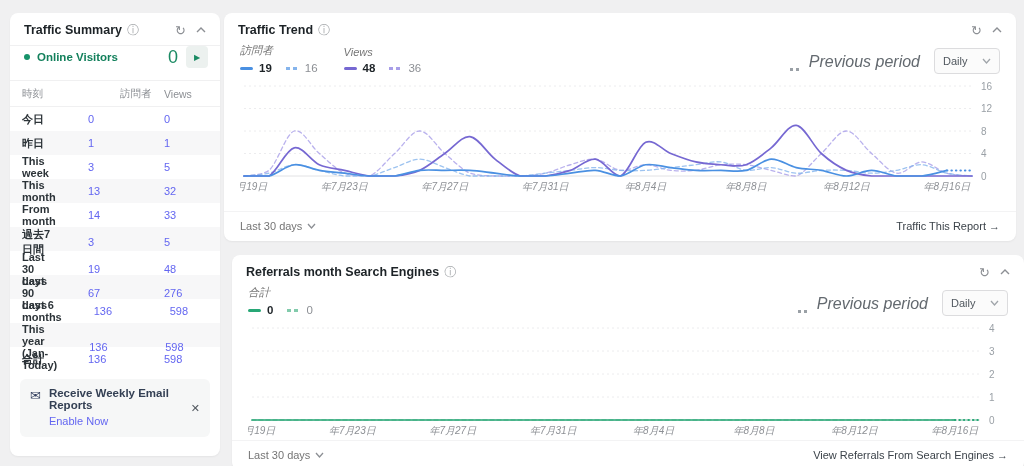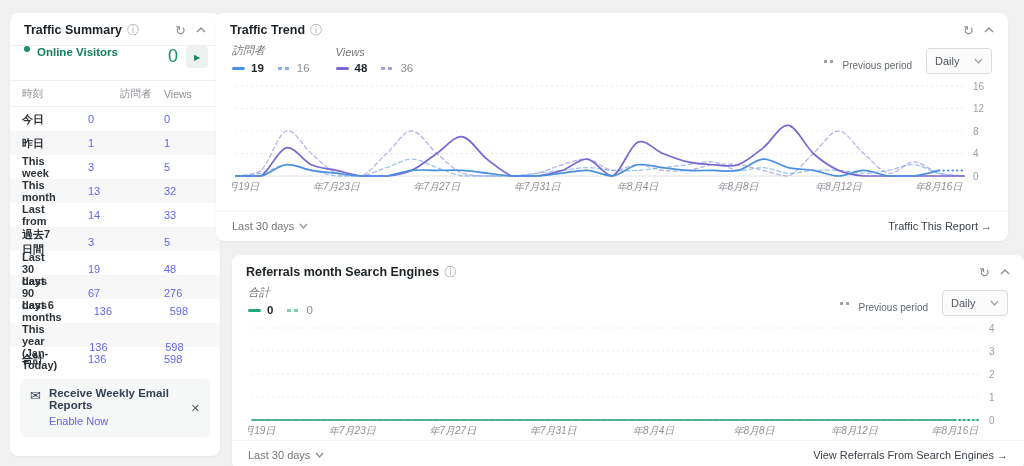--- a/index.html
+++ b/index.html
@@ -2,33 +2,33 @@
 <html><head>
 <meta charset="utf-8">
 <style>
   * { margin:0; padding:0; box-sizing:border-box; }
   html,body { width:1024px; height:466px; overflow:hidden; }
   body { font-family:"Liberation Sans", sans-serif; background:#f0f0f1; color:#2c3338; }
   .stage { position:relative; width:936px; height:466px;border-radius:30px; }
 
   .panel { position:absolute; background:#fff; border-radius:8px; box-shadow:0 1px 2px rgba(0,0,0,.05); display:flex; flex-direction:column; }
   #summary-panel { left:10px; top:13px; width:210px; height:443px; }
-  #trend-panel   { left:216px; top:13px; width:792px; height:228px; }
+  #trend-panel   { left:224px; top:13px; width:792px; height:228px; }
   #referrals-panel{ left:232px; top:255px; width:792px; height:215px; }
 
   .panel-head { display:flex; align-items:center; padding:10px 14px 4px 14px; }
   .panel-title { font-size:12.5px; font-weight:bold; color:#1d2327; }
   .info-ic { font-size:12px; color:#a7aaad; margin-left:5px; line-height:1; cursor:help; }
   .head-tools { margin-left:auto; display:flex; align-items:center; gap:10px; }
   .refresh-ic { font-size:13px; color:#8c8f94; line-height:1; cursor:pointer; }
   .chev-ic { display:inline-flex; cursor:pointer; }
 
   
   #summary-panel .panel-head { padding:10px 14px 8px 14px; }
-  .online-row { display:flex; height:36px; padding:0 12px 12px 14px; border-top:1px solid #f0f0f1; border-bottom:1px solid #f0f0f1; }
+  .online-row { display:flex; align-items:center; height:36px; padding:0 12px 12px 14px; border-top:1px solid #f0f0f1; border-bottom:1px solid #f0f0f1; }
   .online-dot { width:6px; height:6px; border-radius:50%; background:#17936a; margin-right:7px; }
   .online-label { font-size:11.5px; font-weight:bold; color:#13805c; }
   .online-value { margin-left:auto; font-size:18px; color:#1a8a63; margin-right:8px; }
   .play-btn { width:22px; height:22px; background:#ecf1ef; border:none; border-radius:4px; font-size:8px; color:#1a8a63; cursor:pointer; display:flex; align-items:center; justify-content:center; }
 
   .sum-grid { display:grid; grid-template-columns:1fr 44px 44px; align-items:center; padding:0 12px; }
   .sum-header { height:26px; border-bottom:1px solid #f0f0f1; font-size:10.5px; color:#8c8f94; }
   .sum-row { height:24px; font-size:11px;gap:32px; }
   .sum-row:nth-child(even) { background:#f7f7f8; }
   .sum-row .lbl { font-weight:bold; color:#2c3338; }
@@ -50,21 +50,21 @@
   .mk { display:inline-block; width:13px; height:3px; border-radius:2px; }
   .mk.blue   { background:#4a90e2; }
   .mk.blue-d { background:repeating-linear-gradient(90deg,#85b4ec 0 4px,transparent 4px 7px); border-radius:0; }
   .mk.purple { background:#7668d2; }
   .mk.purple-d { background:repeating-linear-gradient(90deg,#a89ee8 0 4px,transparent 4px 7px); border-radius:0; }
   .mk.green  { background:#27a776; }
   .mk.green-d { background:repeating-linear-gradient(90deg,#82cbac 0 4px,transparent 4px 7px); border-radius:0; }
   .mk.gray-d { width:12px; background:repeating-linear-gradient(90deg,#9aa0a6 0 3px,transparent 3px 6px); border-radius:0; }
 
   .legend-spacer { flex:1; }
-  .prev-period { display:flex; align-items:flex-start; gap:7px; font-size:10px; color:#63696f; margin-right:14px; margin-bottom:3px; }
+  .prev-period { display:flex; align-items:flex-end; gap:7px; font-size:16px; font-style:italic; color:#63696f; margin-right:14px; margin-bottom:3px; }
   .dropdown { display:flex; align-items:center; justify-content:space-between; width:66px; height:25px; background:#fbfbfb; border:1px solid #dcdcde; border-radius:4px; padding:12px 8px; font-size:11px; color:#50575e; cursor:pointer; }
 
   .chart { margin:6px 14px 0 16px; height:116px; }
   #referrals-panel .chart { height:118px; }
 
   .panel-foot { margin-top:auto; border-top:1px solid #f3f3f4; padding:8px 16px 9px 16px; display:flex; align-items:center; justify-content:space-between; }
   .range-select { display:flex; align-items:center; gap:5px; font-size:11px; color:#757575; cursor:pointer; }
   .report-link { font-size:11px; color:#3c434a; text-decoration:none; }
 </style>
 </head>
@@ -114,21 +114,21 @@
           <span class="lbl">This week</span>
           <a href="#">3</a>
           <a href="#">5</a>
         </div>
         <div class="sum-grid sum-row">
           <span class="lbl">This month</span>
           <a href="#">13</a>
           <a href="#">32</a>
         </div>
         <div class="sum-grid sum-row">
-          <span class="lbl">Last from</span>
+          <span class="lbl">From month</span>
           <a href="#">14</a>
           <a href="#">33</a>
         </div>
         <div class="sum-grid sum-row">
           <span class="lbl">過去7日間</span>
           <a href="#">3</a>
           <a href="#">5</a>
         </div>
         <div class="sum-grid sum-row">
           <span class="lbl">Last 30 days</span>

